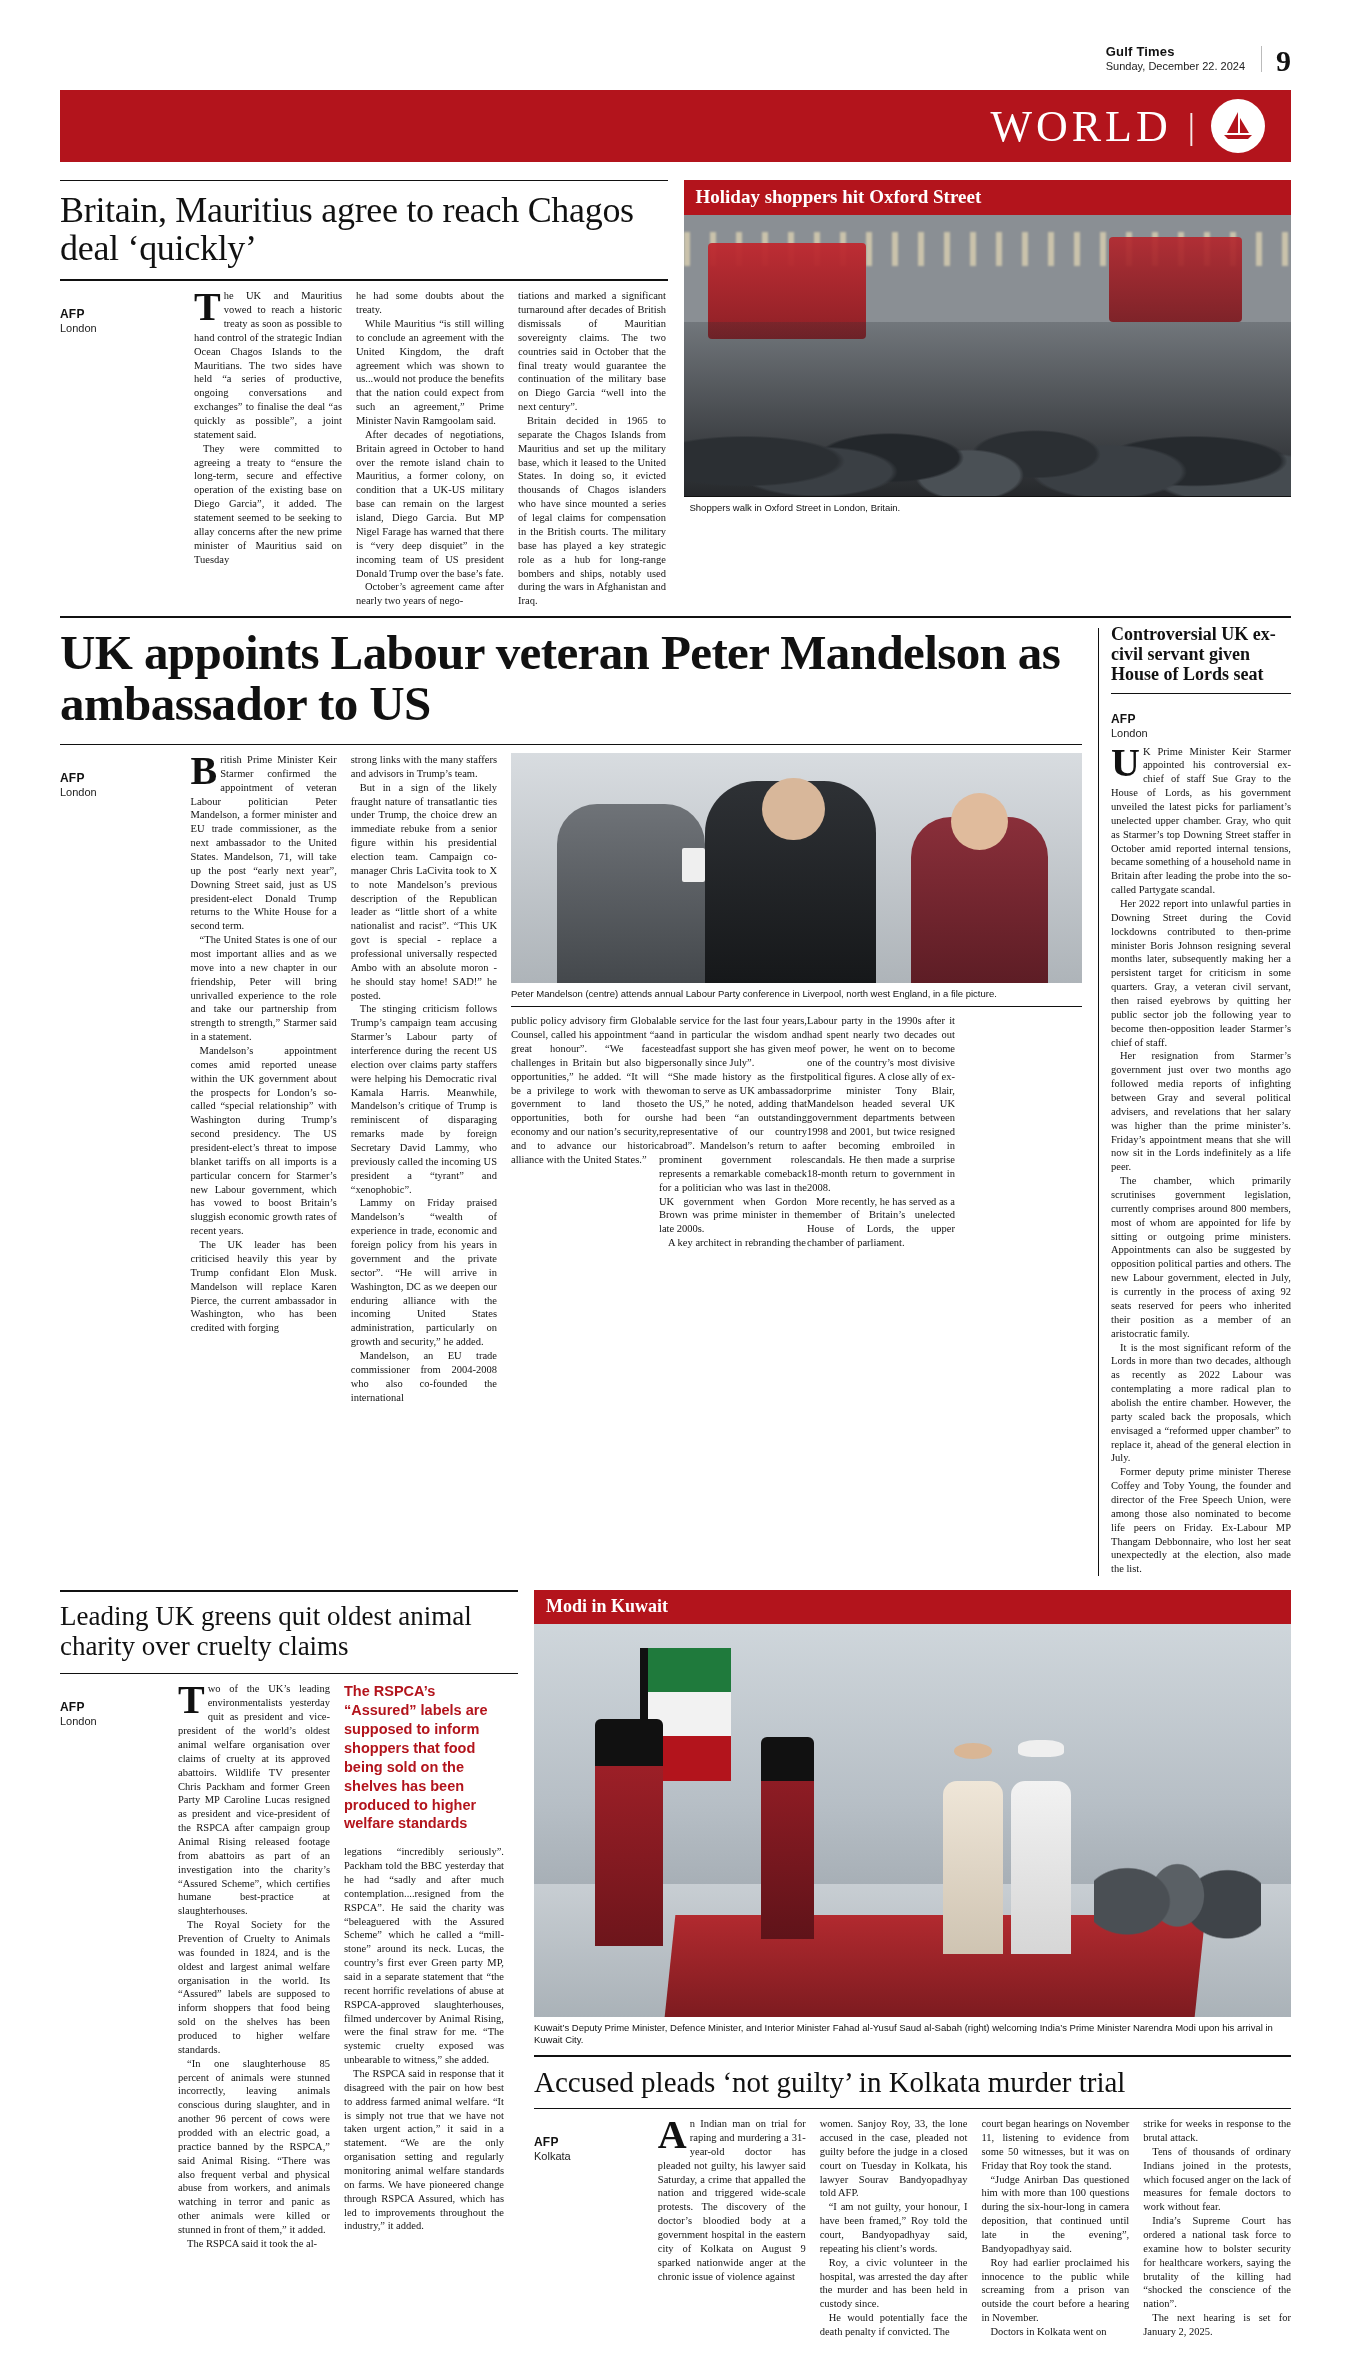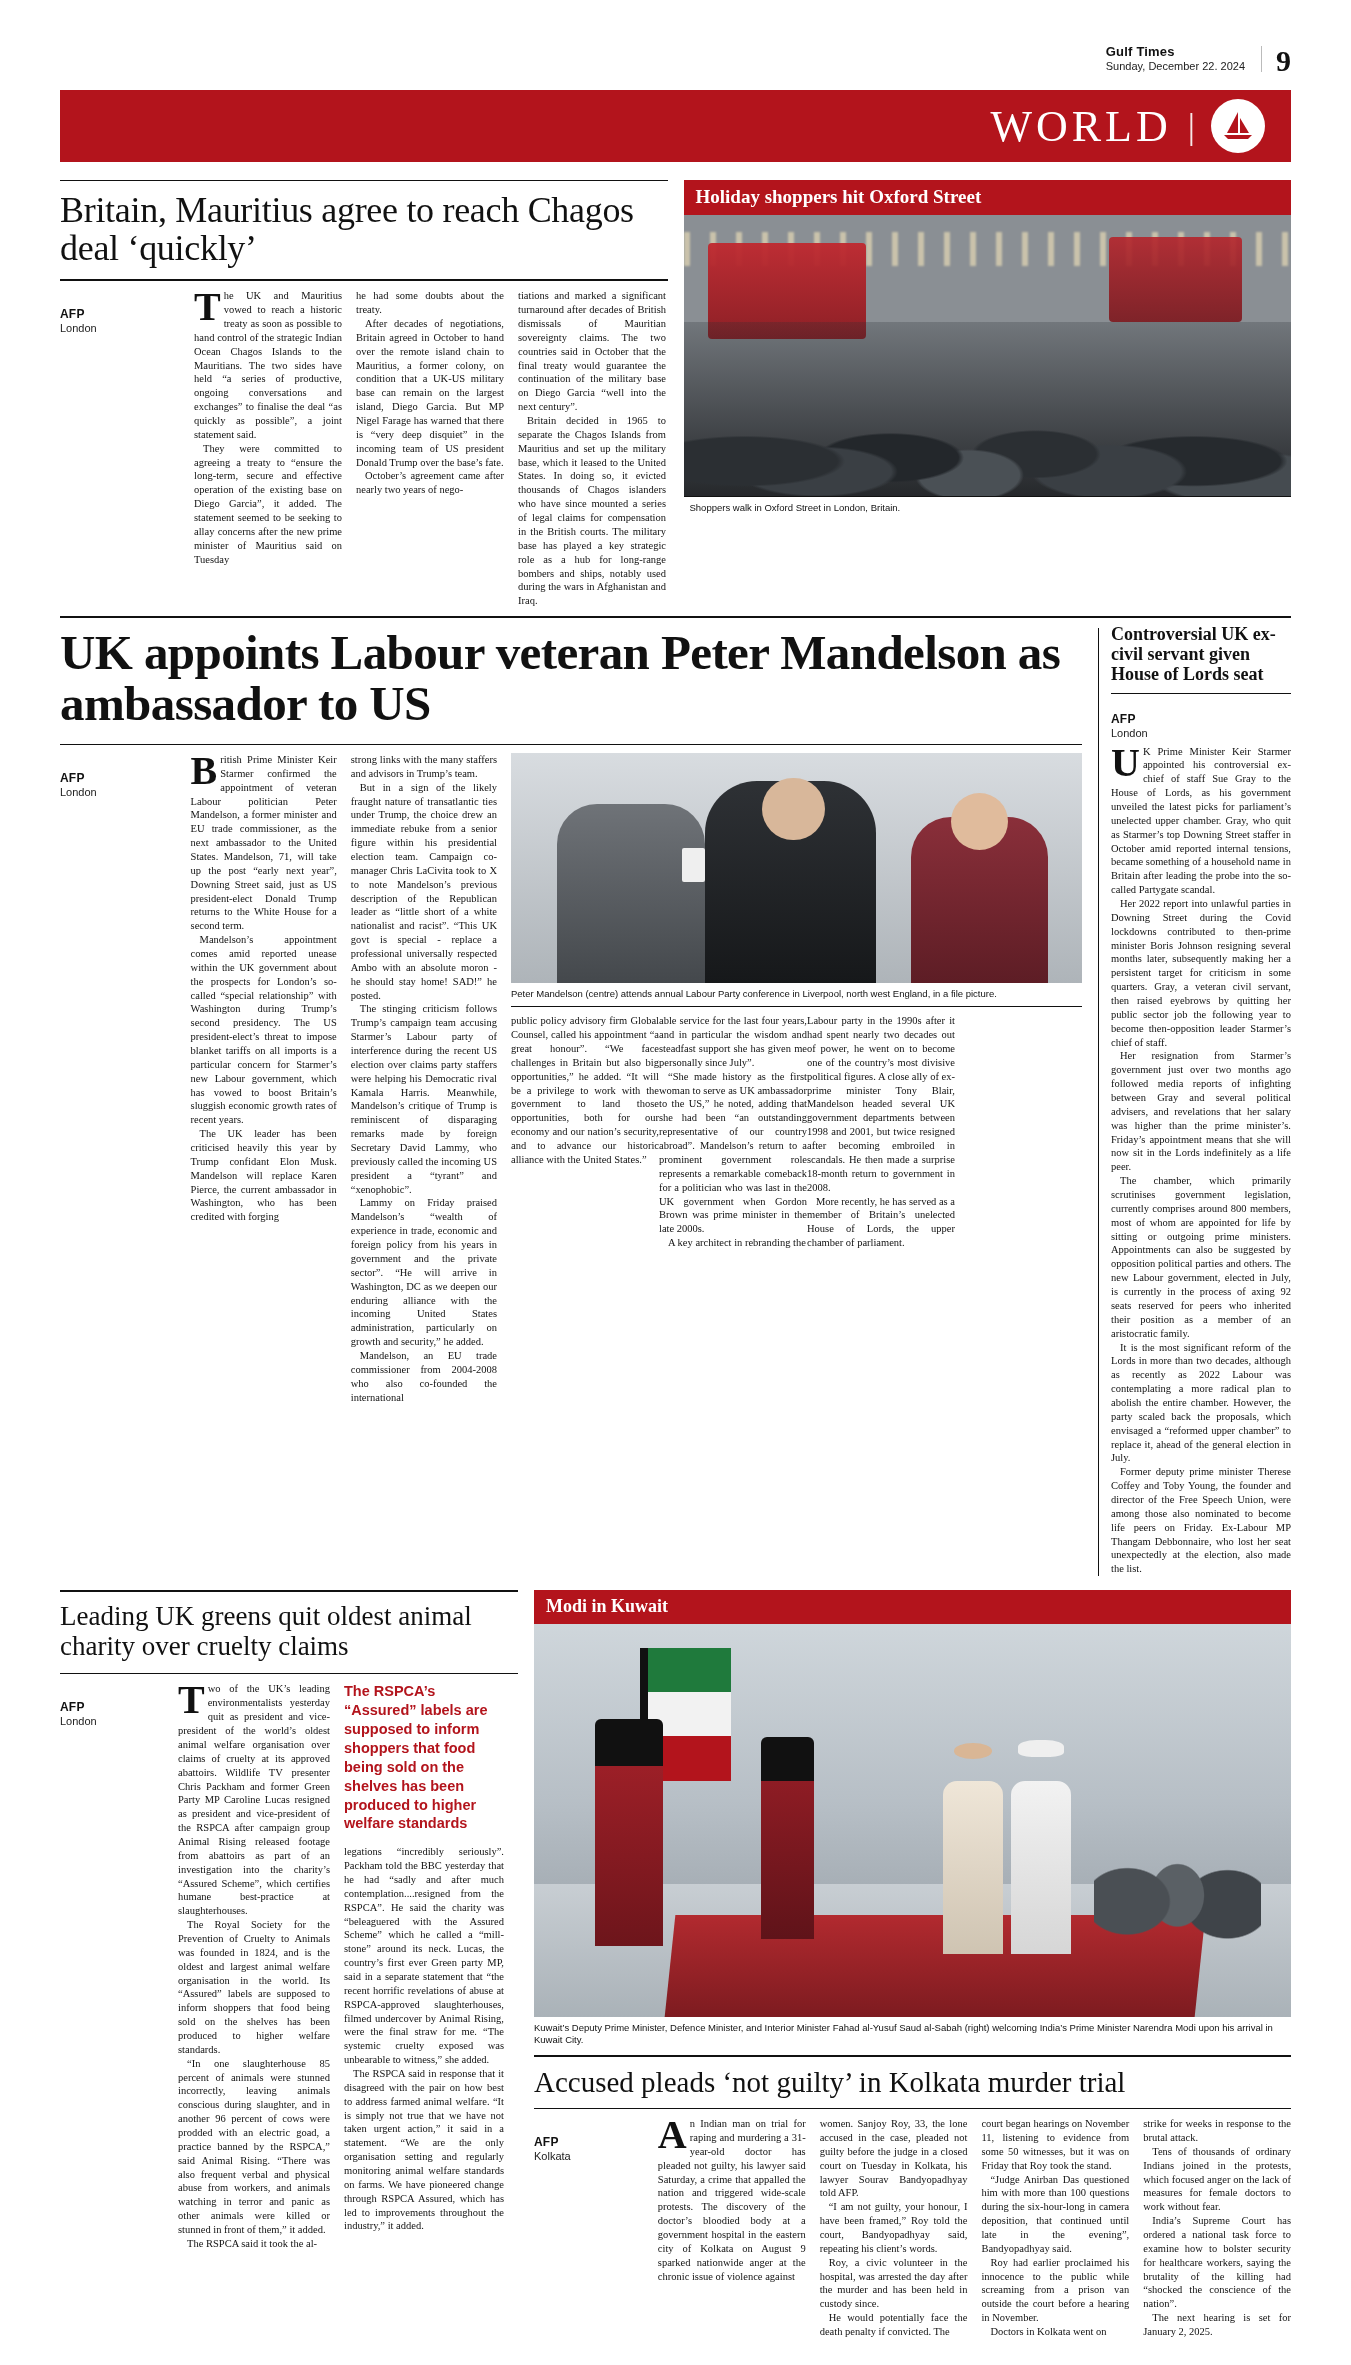--- a/index.html
+++ b/index.html
@@ -296,20 +296,21 @@
               <span class="agency">AFP</span>
               <span class="place">London</span>
             </div>
           </div>
           <div class="body-col" style="width:148px;">
             <p class="dropcap">The UK and Mauritius vowed to reach a historic treaty as soon as possible to hand control of the strategic Indian Ocean Chagos Islands to the Mauritians. The two sides have held “a series of productive, ongoing conversations and exchanges” to finalise the deal “as quickly as possible”, a joint statement said.</p>
             <p>They were committed to agreeing a treaty to “ensure the long-term, secure and effective operation of the existing base on Diego Garcia”, it added. The statement seemed to be seeking to allay concerns after the new prime minister of Mauritius said on Tuesday</p>
           </div>
           <div class="body-col" style="width:148px;">
             <p>he had some doubts about the treaty.</p>
+            <p>While Mauritius “is still willing to conclude an agreement with the United Kingdom, the draft agreement which was shown to us...would not produce the benefits that the nation could expect from such an agreement,” Prime Minister Navin Ramgoolam said.</p>
             <p>After decades of negotiations, Britain agreed in October to hand over the remote island chain to Mauritius, a former colony, on condition that a UK-US military base can remain on the largest island, Diego Garcia. But MP Nigel Farage has warned that there is “very deep disquiet” in the incoming team of US president Donald Trump over the base’s fate.</p>
             <p>October’s agreement came after nearly two years of nego-</p>
           </div>
           <div class="body-col" style="width:148px;">
             <p>tiations and marked a significant turnaround after decades of British dismissals of Mauritian sovereignty claims. The two countries said in October that the final treaty would guarantee the continuation of the military base on Diego Garcia “well into the next century”.</p>
             <p>Britain decided in 1965 to separate the Chagos Islands from Mauritius and set up the military base, which it leased to the United States. In doing so, it evicted thousands of Chagos islanders who have since mounted a series of legal claims for compensation in the British courts. The military base has played a key strategic role as a hub for long-range bombers and ships, notably used during the wars in Afghanistan and Iraq.</p>
           </div>
         </div>
       </div>
 
@@ -339,20 +340,21 @@
 
           <div style="width:118px;">
             <div class="byline">
               <span class="agency">AFP</span>
               <span class="place">London</span>
             </div>
           </div>
 
           <div class="body-col" style="width:148px;">
             <p class="dropcap">British Prime Minister Keir Starmer confirmed the appointment of veteran Labour politician Peter Mandelson, a former minister and EU trade commissioner, as the next ambassador to the United States. Mandelson, 71, will take up the post “early next year”, Downing Street said, just as US president-elect Donald Trump returns to the White House for a second term.</p>
+            <p>“The United States is one of our most important allies and as we move into a new chapter in our friendship, Peter will bring unrivalled experience to the role and take our partnership from strength to strength,” Starmer said in a statement.</p>
             <p>Mandelson’s appointment comes amid reported unease within the UK government about the prospects for London’s so-called “special relationship” with Washington during Trump’s second presidency. The US president-elect’s threat to impose blanket tariffs on all imports is a particular concern for Starmer’s new Labour government, which has vowed to boost Britain’s sluggish economic growth rates of recent years.</p>
             <p>The UK leader has been criticised heavily this year by Trump confidant Elon Musk. Mandelson will replace Karen Pierce, the current ambassador in Washington, who has been credited with forging</p>
           </div>
 
           <div class="body-col" style="width:148px;">
             <p>strong links with the many staffers and advisors in Trump’s team.</p>
             <p>But in a sign of the likely fraught nature of transatlantic ties under Trump, the choice drew an immediate rebuke from a senior figure within his presidential election team. Campaign co-manager Chris LaCivita took to X to note Mandelson’s previous description of the Republican leader as “little short of a white nationalist and racist”. “This UK govt is special - replace a professional universally respected Ambo with an absolute moron - he should stay home! SAD!” he posted.</p>
             <p>The stinging criticism follows Trump’s campaign team accusing Starmer’s Labour party of interference during the recent US election over claims party staffers were helping his Democratic rival Kamala Harris. Meanwhile, Mandelson’s critique of Trump is reminiscent of disparaging remarks made by foreign Secretary David Lammy, who previously called the incoming US president a “tyrant” and “xenophobic”.</p>
             <p>Lammy on Friday praised Mandelson’s “wealth of experience in trade, economic and foreign policy from his years in government and the private sector”. “He will arrive in Washington, DC as we deepen our enduring alliance with the incoming United States administration, particularly on growth and security,” he added.</p>
             <p>Mandelson, an EU trade commissioner from 2004-2008 who also co-founded the international</p>

